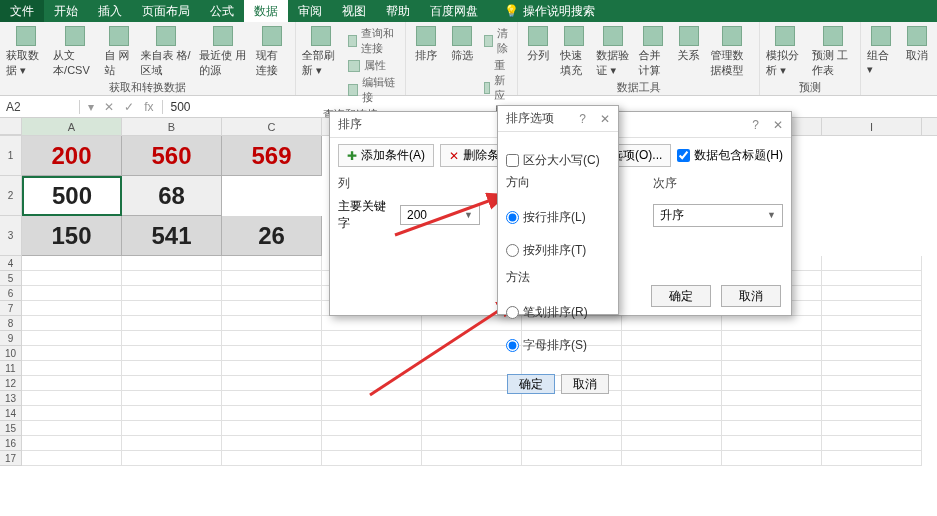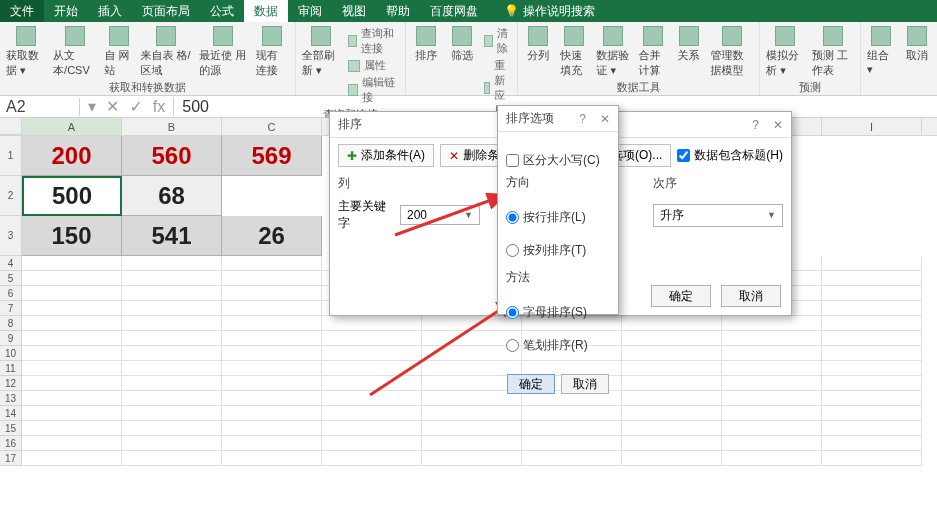--- a/index.html
+++ b/index.html
@@ -17,21 +17,21 @@
 .ribbon-group { border-right: 1px solid #e0e0e0; padding: 4px 6px 0 6px; display: flex; flex-direction: column; justify-content: space-between; }
 .ribbon-group .items { display: flex; gap: 8px; }
 .ribbon-group .label { text-align: center; font-size: 11px; color: #555; padding: 2px 0 3px; }
 .ritem { display: flex; flex-direction: column; align-items: center; gap: 2px; font-size: 11px; color: #444; cursor: pointer; min-width: 28px; }
 .ritem .ic { width: 20px; height: 20px; background: #9fc9b2; border: 1px solid #7aa98d; }
 .vlist { display: flex; flex-direction: column; gap: 2px; font-size: 11px; color: #666; }
 .vlist .row { display: flex; align-items: center; gap: 4px; }
 .vlist .sm { width: 12px; height: 12px; background: #bcd8c7; border: 1px solid #8cb49d; }
 
 
-.formula-bar { display: flex; align-items: center; height: 22px; border-bottom: 1px solid #d0d0d0; background: #fff; font-size: 16px; }
+.formula-bar { display: flex; align-items: center; height: 22px; border-bottom: 1px solid #d0d0d0; background: #fff; font-size: 12px; }
 .namebox { width: 80px; border-right: 1px solid #d0d0d0; padding: 0 6px; color: #444; }
 .fb-btns { display: flex; align-items: center; padding: 0 8px; color: #999; gap: 10px; border-right: 1px solid #d0d0d0; }
 .fb-input { padding: 0 8px; color: #333; flex: 1; }
 
 
 .sheet { position: relative; background: #fff; }
 .col-headers { display: flex; height: 18px; background: #f0f0f0; border-bottom: 1px solid #d4d4d4; }
 .row-header { width: 22px; background: #f0f0f0; border-right: 1px solid #d4d4d4; border-bottom: 1px solid #d4d4d4; display: flex; align-items: center; justify-content: center; font-size: 11px; color: #555; }
 .col-h { width: 100px; border-right: 1px solid #d4d4d4; display: flex; align-items: center; justify-content: center; font-size: 11px; color: #555; }
 .col-h.sel { background: #d7e6d9; }
@@ -543,26 +543,26 @@
           <span>按行排序(L)</span>
         </label>
       <label>
           <input type="radio" name="dir" style="">
           <span>按列排序(T)</span>
         </label>
     </fieldset>
     <div class="grp-title">方法</div>
     <fieldset>
       <label>
+          <input type="radio" name="meth" style="">
+          <span>笔划排序(R)</span>
+        </label>
+      <label>
           <input type="radio" name="meth" checked="" style="">
           <span>字母排序(S)</span>
-        </label>
-      <label>
-          <input type="radio" name="meth" style="">
-          <span>笔划排序(R)</span>
         </label>
     </fieldset>
   </div>
   <div class="opt-foot">
     <div class="btn primary">确定</div>
     <div class="btn">取消</div>
   </div>
 </div>
 
 <div class="arrow" style="left:395px; top:180px;">

